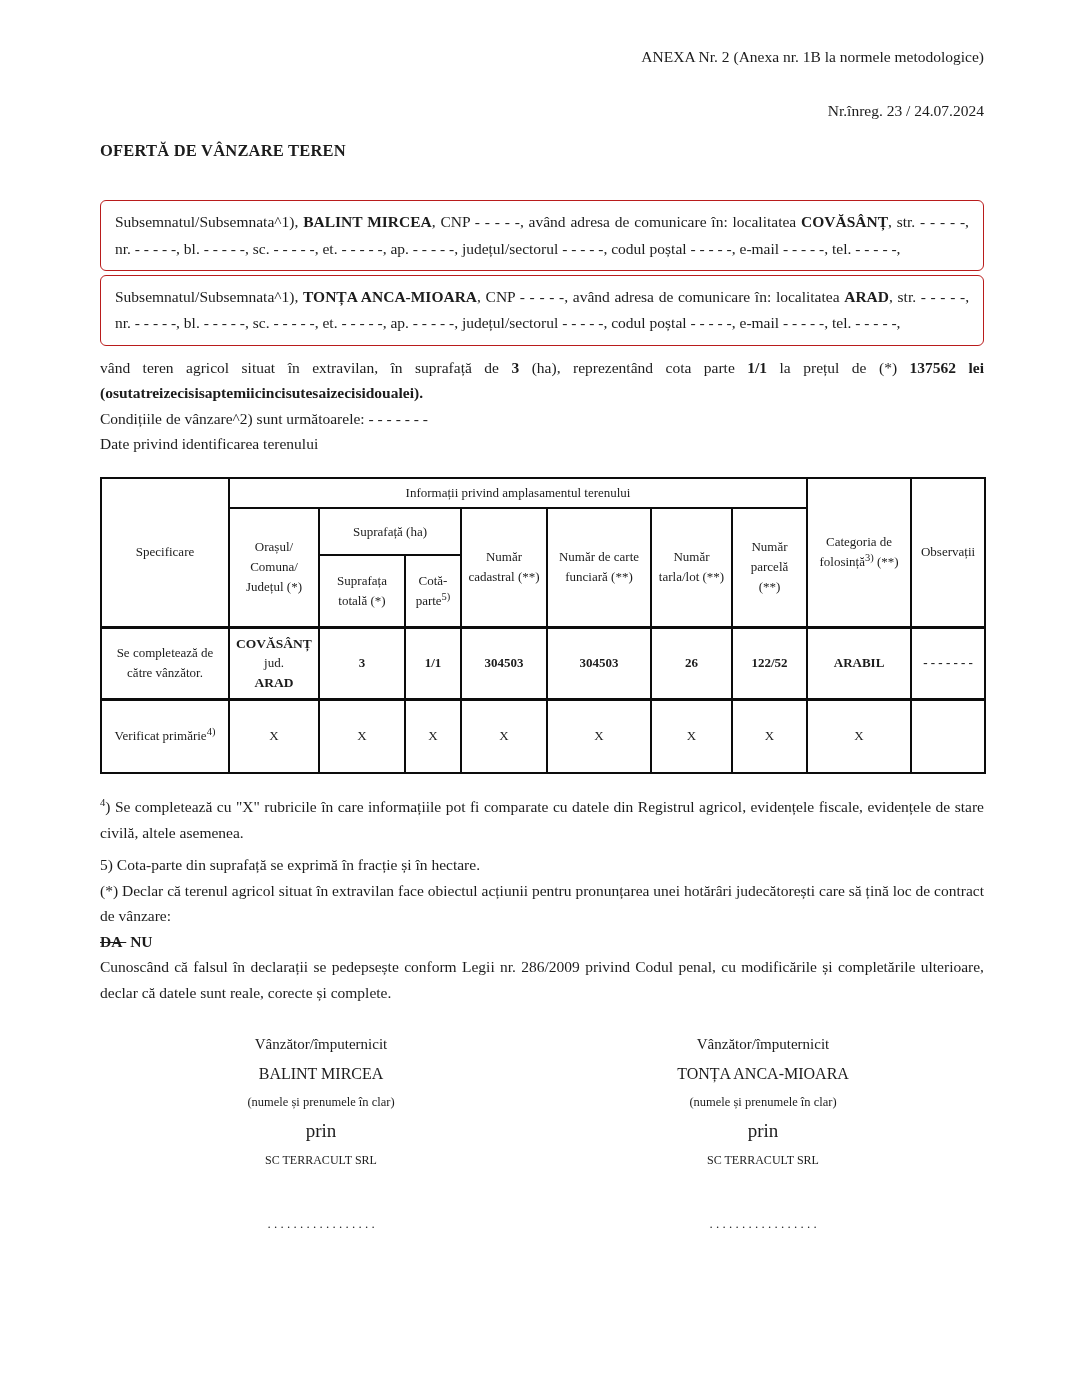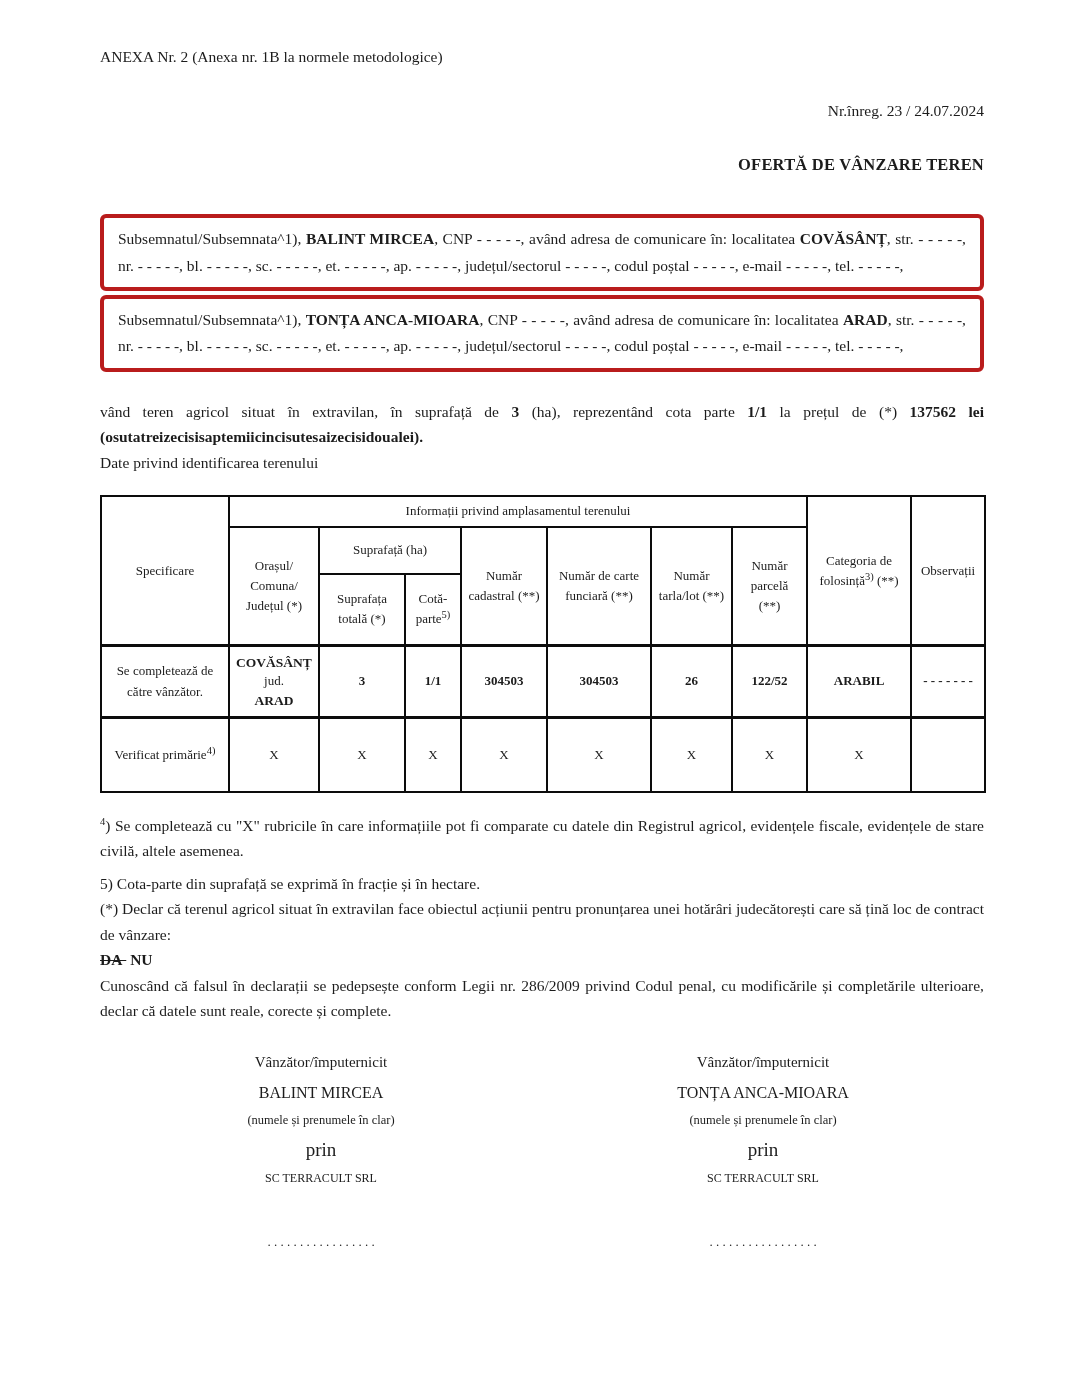--- a/index.html
+++ b/index.html
@@ -7,35 +7,35 @@
   body {
     width: 1082px; height: 1400px;
     background: #ffffff;
     color: #1c1c1c;
     font-family: "Liberation Serif", "DejaVu Serif", serif;
     font-size: 15.5px;
     line-height: 1.65;
   }
   .page { width: 1082px; height: 1400px; padding: 44px 98px 0 100px; overflow: hidden; }
 
-  .hdr-right { font-size: 15.5px; }
+  .hdr-right { text-align: right; font-size: 15.5px; }
   .reg-line  { text-align: right; font-size: 15.5px; margin-top: 28px; }
-  .doc-title { text-align: right; font-weight: bold; font-size: 16.5px; margin-top: 28px; letter-spacing: .2px; }
+  .doc-title { text-align: left; font-weight: bold; font-size: 16.5px; margin-top: 14px; letter-spacing: .2px; }
 
   .party-box {
-    border: 4px solid #b91c1c;
+    border: 1px solid #b91c1c;
     border-radius: 6px;
     padding: 8px 14px;
     margin-top: 36px;
     text-align: justify;
     line-height: 1.7;
   }
   .party-box + .party-box { margin-top: 4px; }
 
-  .sale-par { margin-top: 27px; text-align: justify; }
+  .sale-par { margin-top: 9px; text-align: justify; }
   .plain-line { margin-top: 0; }
 
   b, .b { font-weight: bold; }
   sup { font-size: 10.5px; line-height: 0; }
 
   table.land {
     margin-top: 20px;
     border-collapse: collapse;
     table-layout: fixed;
     width: 884px;
@@ -86,20 +86,21 @@
     <span>Subsemnatul/Subsemnata^1), </span><b>BALINT MIRCEA</b><span>, CNP - - - - -, având adresa de comunicare în: localitatea </span><b>COVĂSÂNȚ</b><span>, str. - - - - -, nr. - - - - -, bl. - - - - -, sc. - - - - -, et. - - - - -, ap. - - - - -, județul/sectorul - - - - -, codul poștal - - - - -, e-mail - - - - -, tel. - - - - -,</span>
   </div>
 
   <div class="party-box">
     <span>Subsemnatul/Subsemnata^1), </span><b>TONȚA ANCA-MIOARA</b><span>, CNP - - - - -, având adresa de comunicare în: localitatea </span><b>ARAD</b><span>, str. - - - - -, nr. - - - - -, bl. - - - - -, sc. - - - - -, et. - - - - -, ap. - - - - -, județul/sectorul - - - - -, codul poștal - - - - -, e-mail - - - - -, tel. - - - - -,</span>
   </div>
 
   <div class="sale-par">
     <span>vând teren agricol situat în extravilan, în suprafață de </span><b>3</b><span> (ha), reprezentând cota parte </span><b>1/1</b><span> la prețul de (*) </span><b>137562 lei</b><span> </span><b>(osutatreizecisisaptemiicincisutesaizecisidoualei).</b>
   </div>
+  <div class="plain-line">Condițiile de vânzare^2) sunt următoarele: - - - - - - -</div>
   <div class="plain-line">Date privind identificarea terenului</div>
 
   <table class="land">
     <colgroup>
       <col style="width:128px">
         <col style="width:90px">
         <col style="width:86px">
         <col style="width:56px">
         <col style="width:86px">
         <col style="width:104px">

